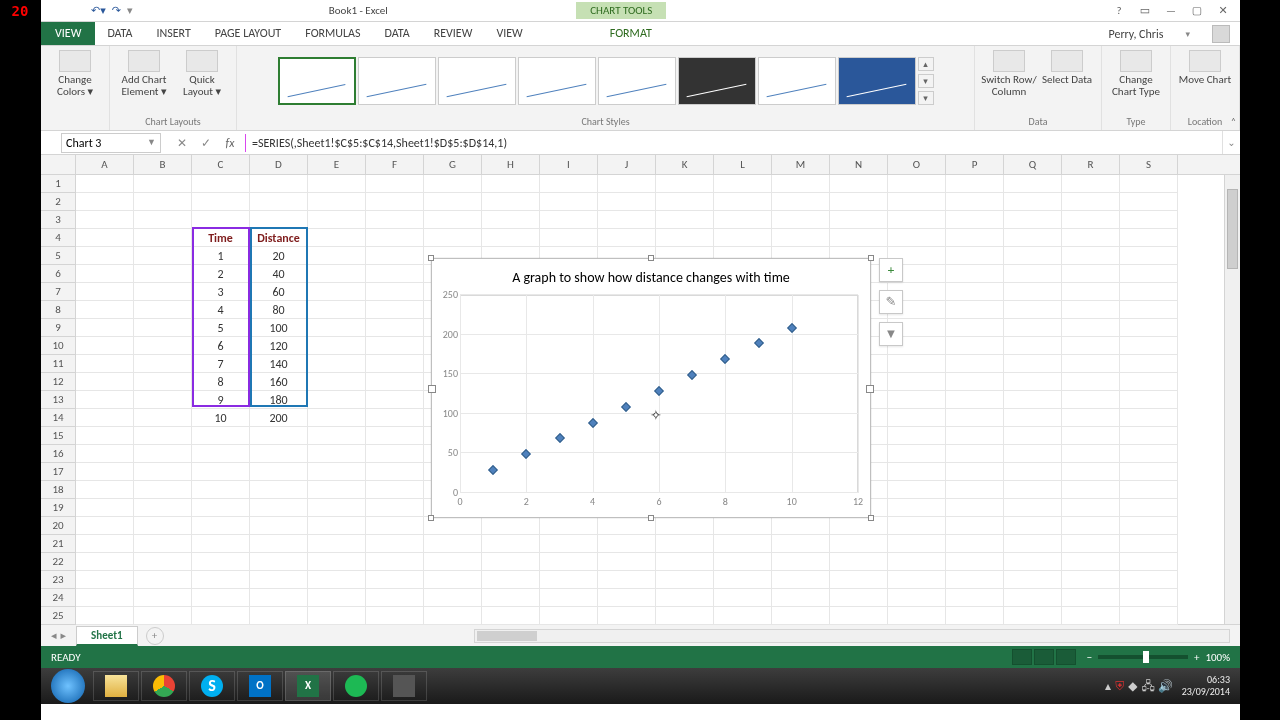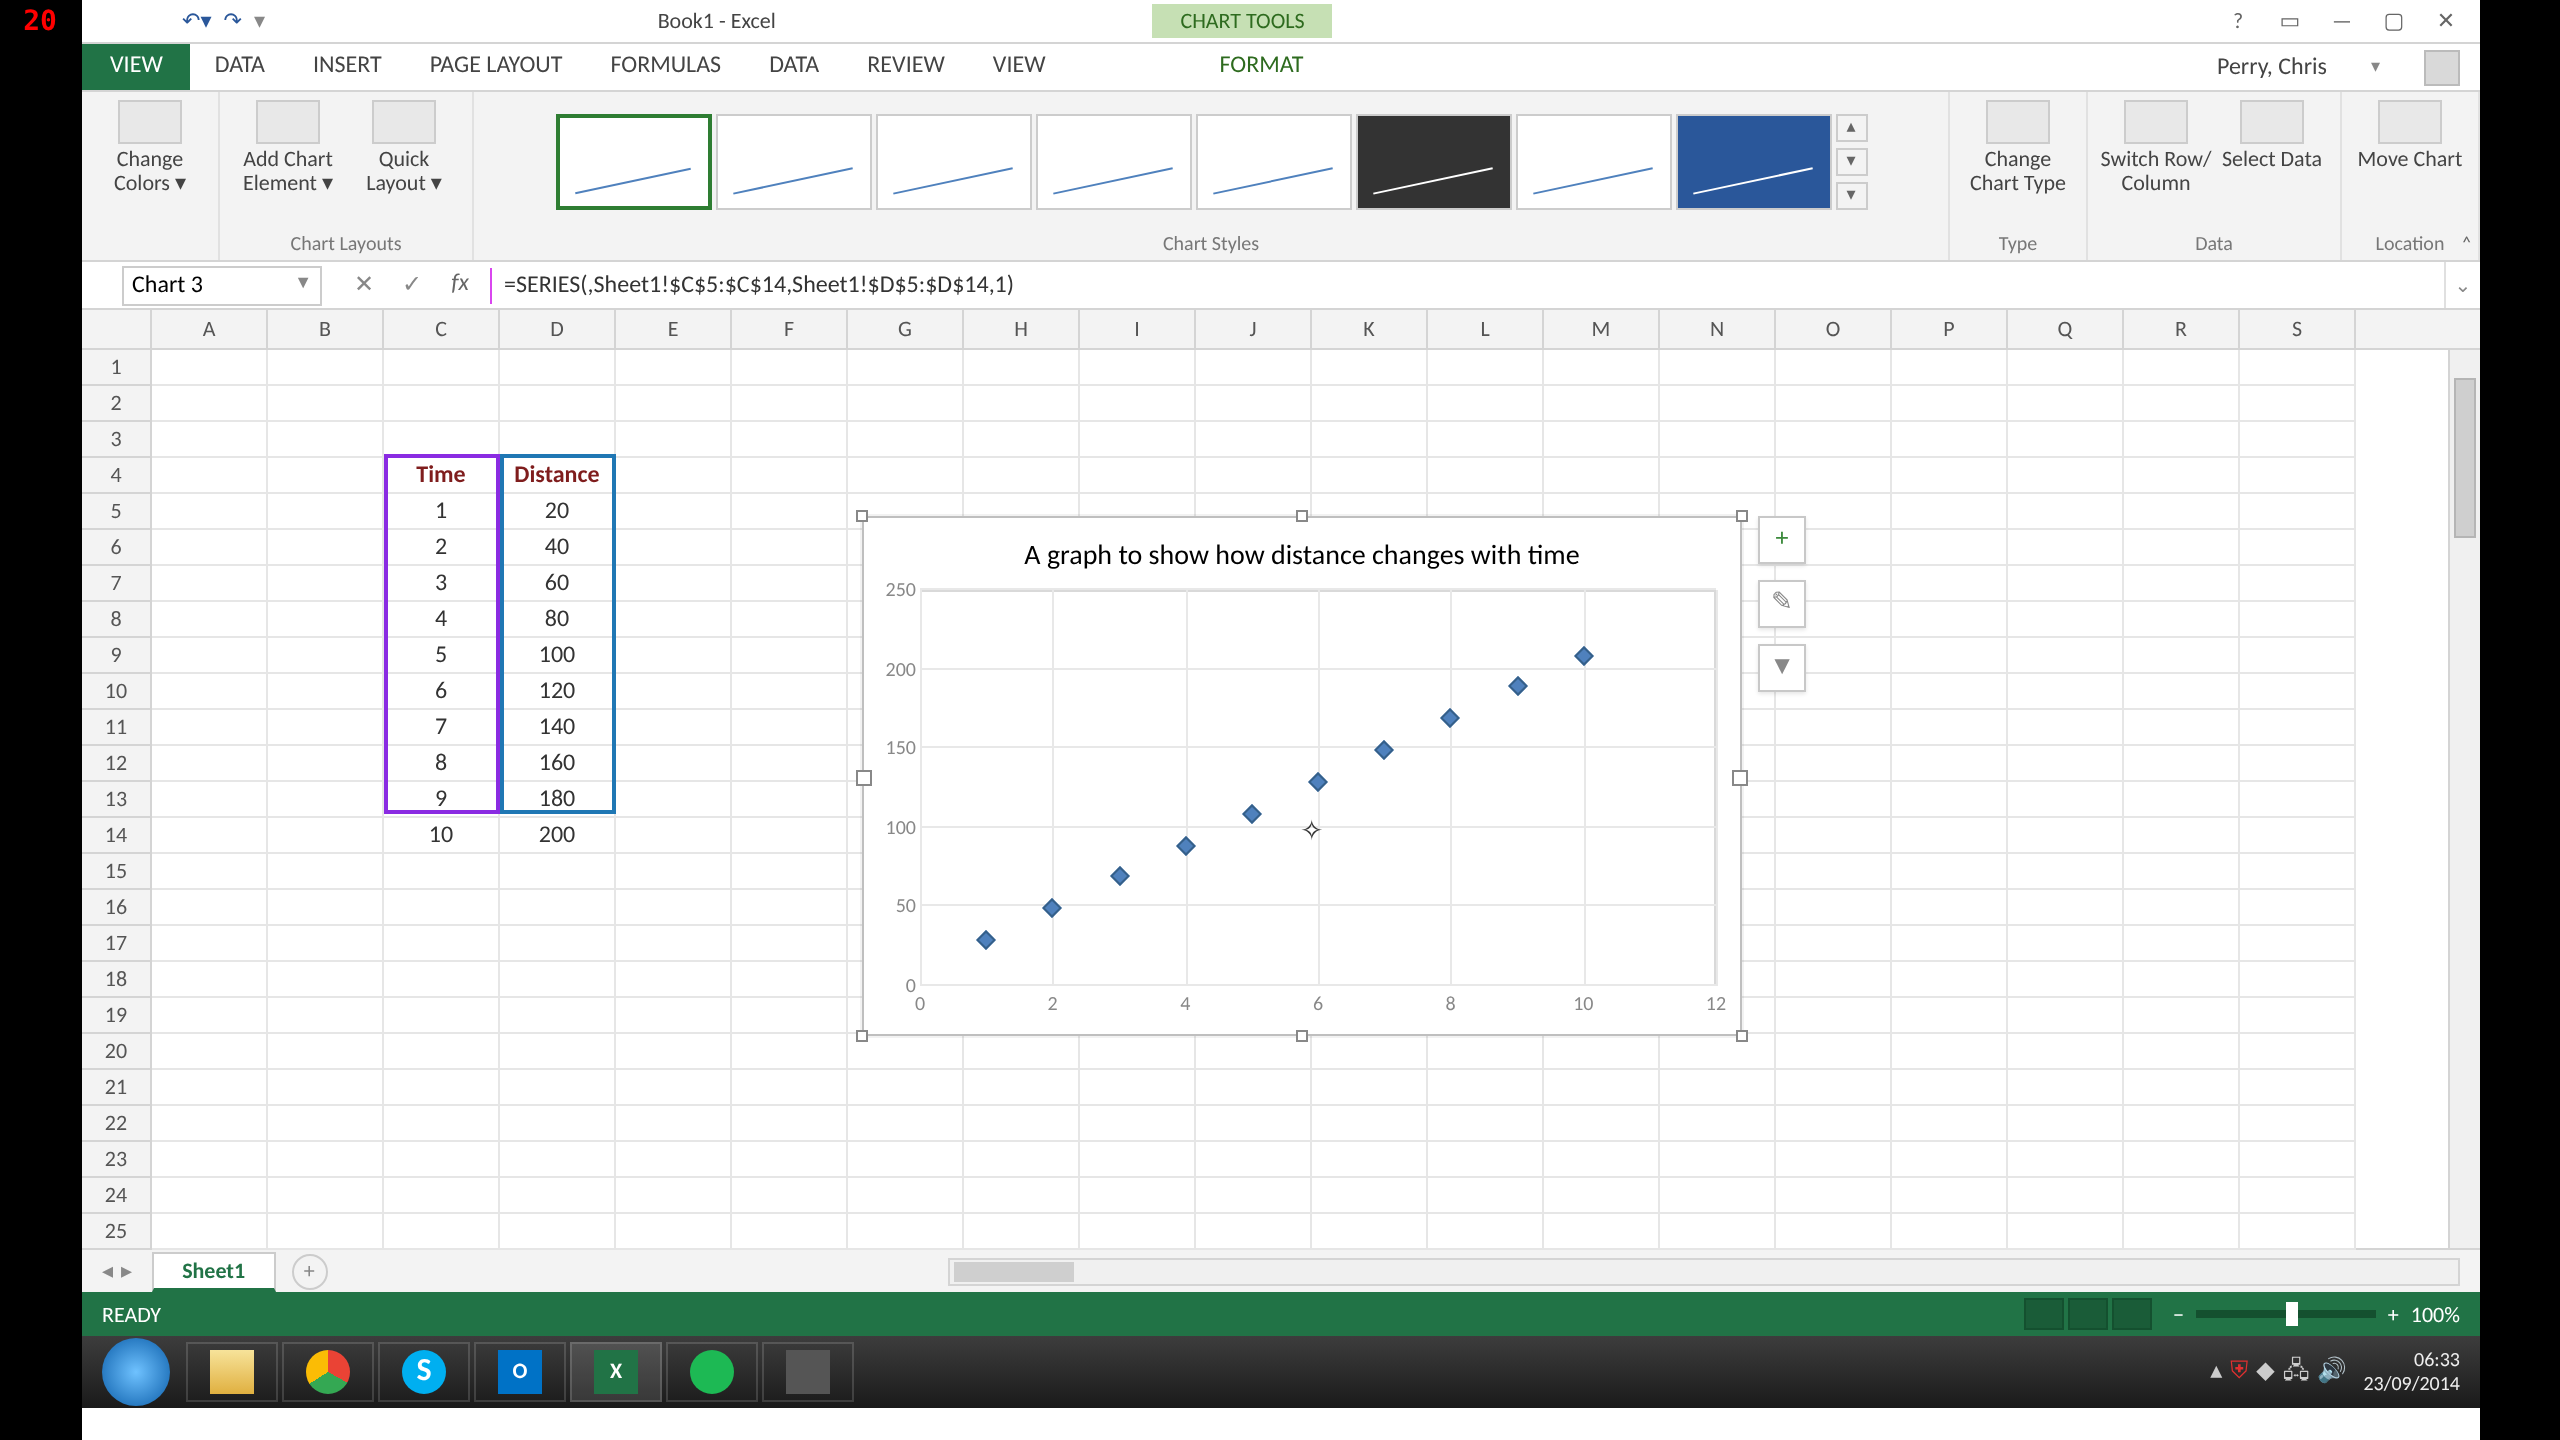--- a/index.html
+++ b/index.html
@@ -194,38 +194,38 @@
           <span>▴</span>
           <span>▾</span>
           <span>▾</span>
         </div>
       </div>
       <div class="group-label">Chart Styles</div>
     </div>
     <div class="rgroup">
       <div class="rgroup-row">
         <div class="rbtn">
-            <div class="ic ic-bars"></div>
-            <span>Change Chart Type</span>
-          </div>
-      </div>
-      <div class="group-label">Type</div>
+            <div class="ic"></div>
+            <span>Switch Row/ Column</span>
+          </div>
+        <div class="rbtn">
+            <div class="ic"></div>
+            <span>Select Data</span>
+          </div>
+      </div>
+      <div class="group-label">Data</div>
     </div>
     <div class="rgroup">
       <div class="rgroup-row">
         <div class="rbtn">
-            <div class="ic"></div>
-            <span>Switch Row/ Column</span>
-          </div>
-        <div class="rbtn">
-            <div class="ic"></div>
-            <span>Select Data</span>
-          </div>
-      </div>
-      <div class="group-label">Data</div>
+            <div class="ic ic-bars"></div>
+            <span>Change Chart Type</span>
+          </div>
+      </div>
+      <div class="group-label">Type</div>
     </div>
     <div class="rgroup">
       <div class="rgroup-row">
         <div class="rbtn">
             <div class="ic"></div>
             <span>Move Chart</span>
           </div>
       </div>
       <div class="group-label">Location</div>
     </div>

